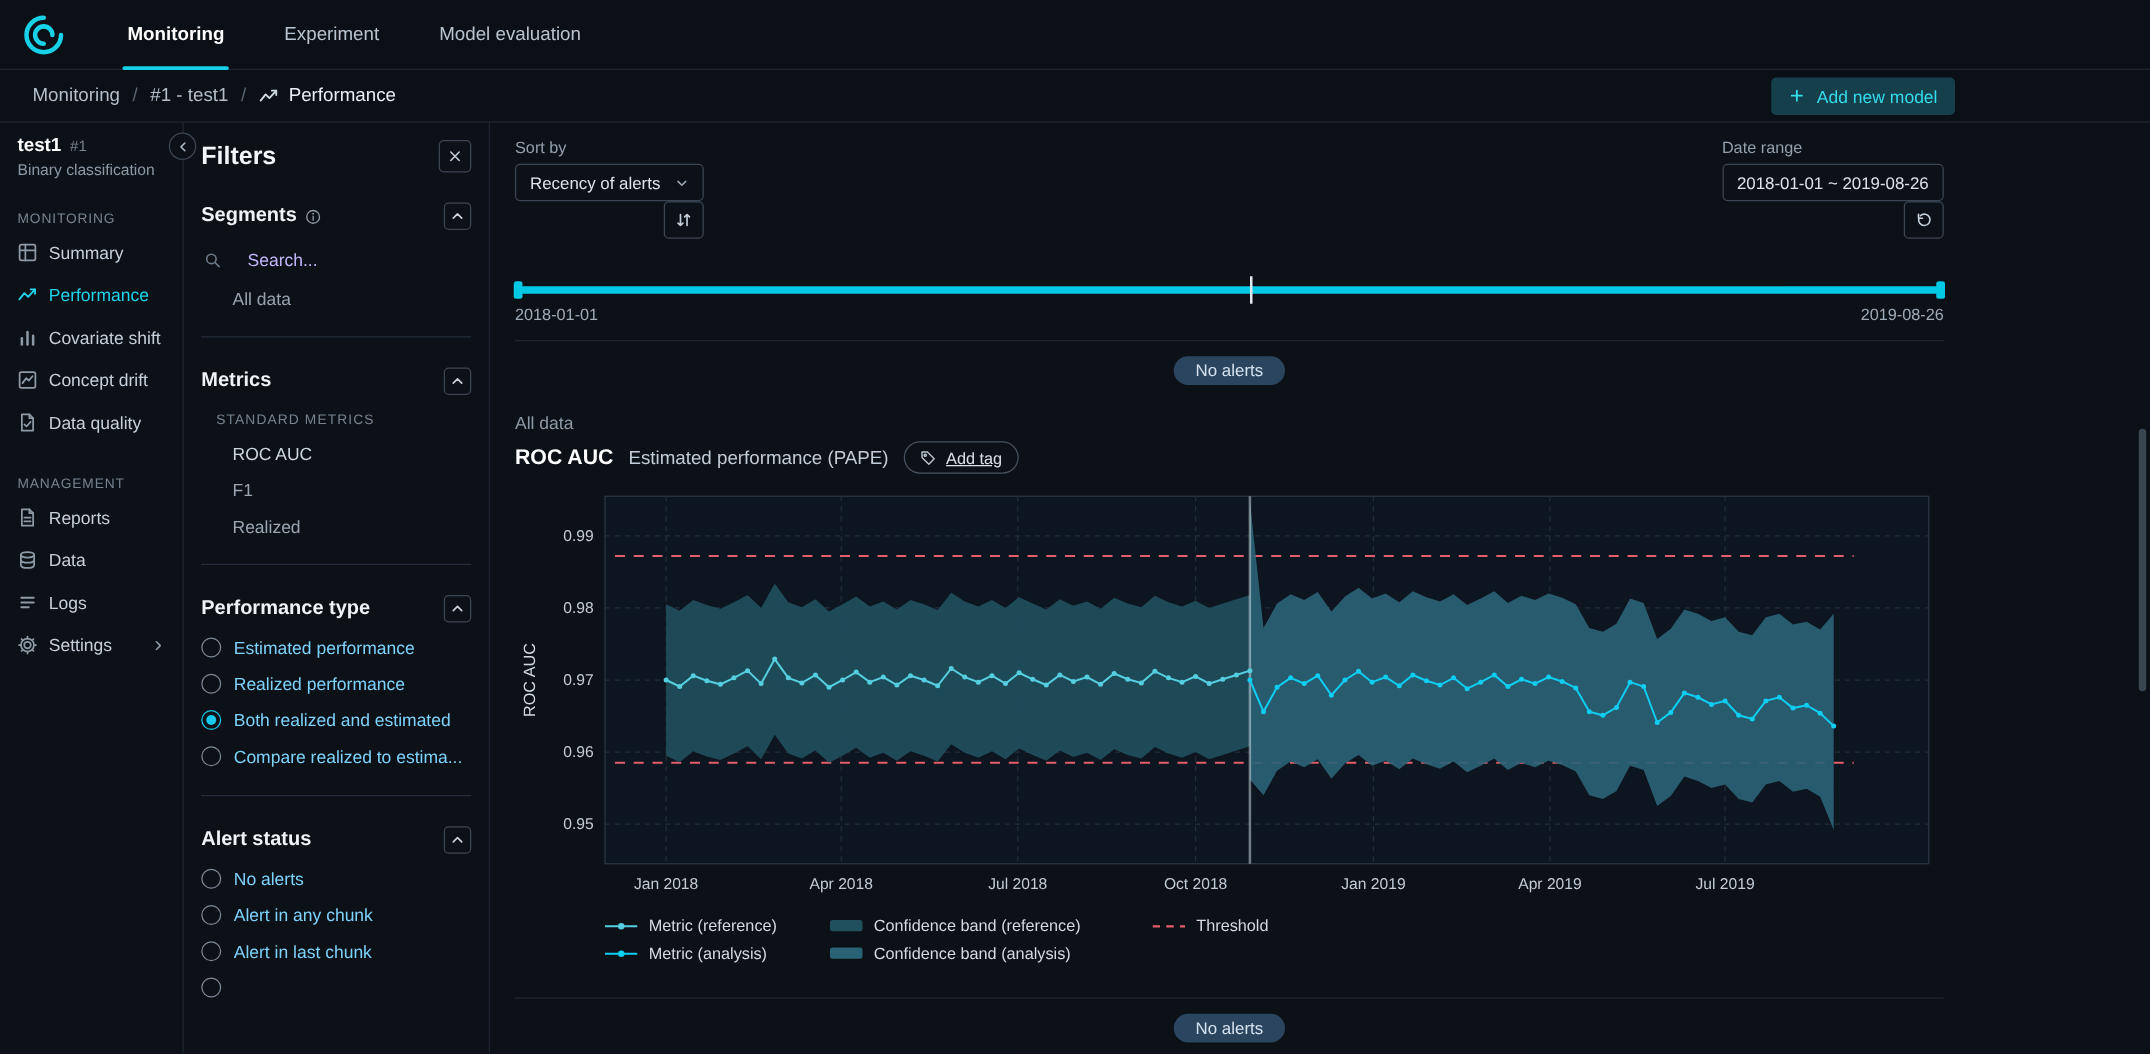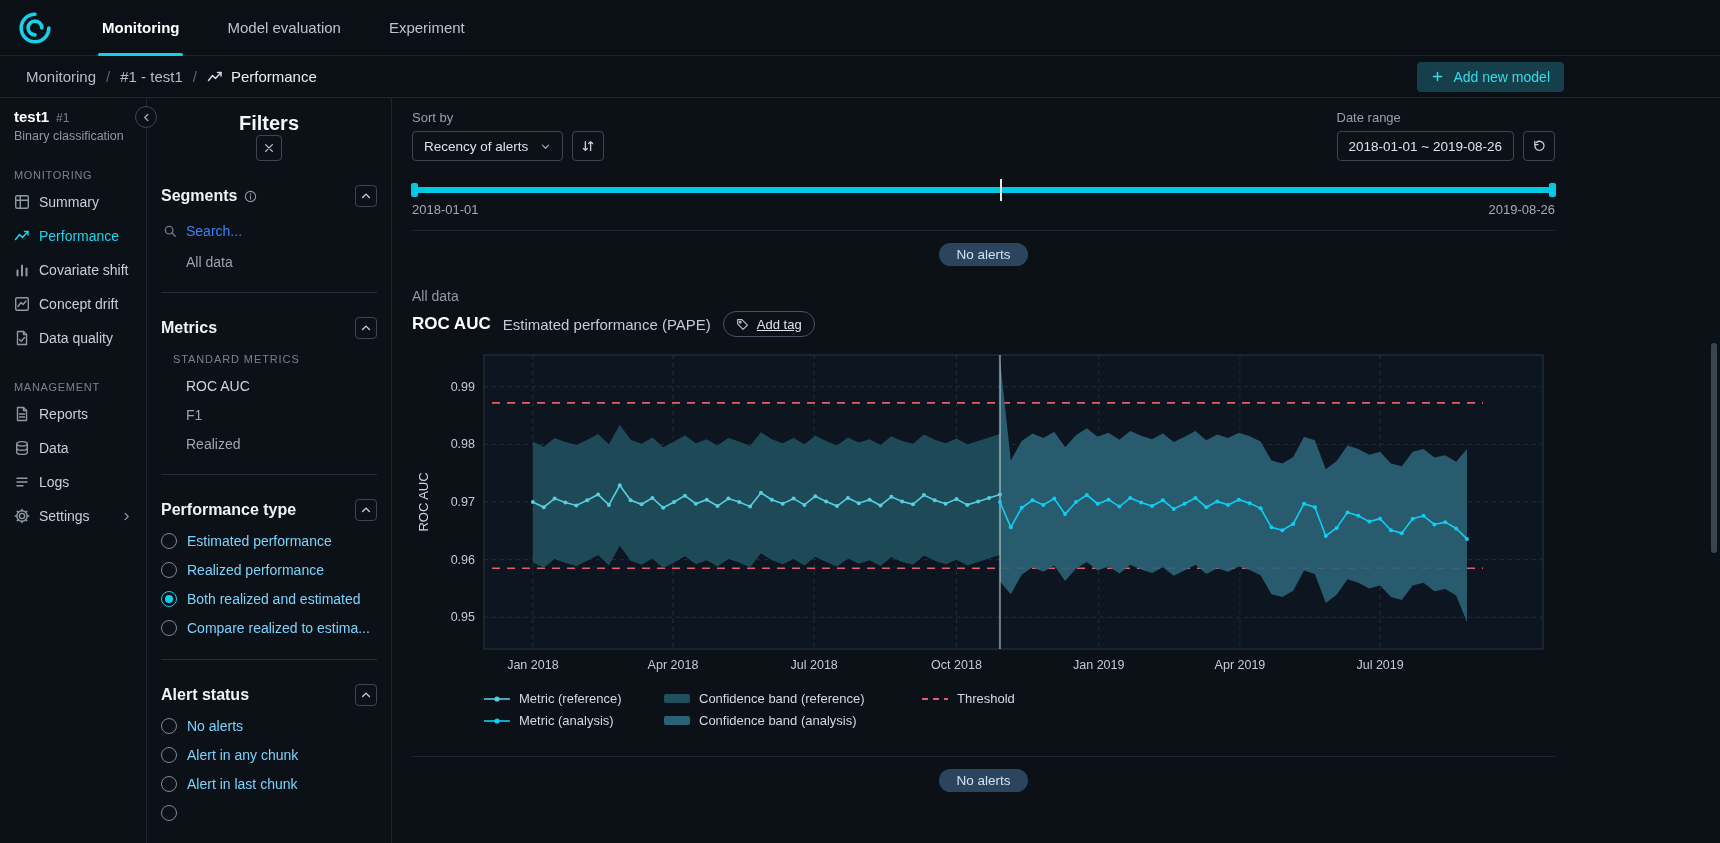--- a/index.html
+++ b/index.html
@@ -54,63 +54,63 @@
   .side-item { display:flex; align-items:center; gap:9px; padding:9px 14px;
       font-size:14px; color:#c6d0da; cursor:pointer; white-space:nowrap; }
   .side-item .ic { color:#8d9aa6; }
   .side-item.active, .side-item.active .ic { color:#1fd3ea; }
   .side-item .spacer { flex:1; }
   .side-item .chev { width:11px; height:11px; color:#8d9aa6; }
 
   
   .filters { width:245px; border-right:1px solid #1c2631; padding:14px 14px 0;
              overflow:hidden; flex:none; }
-  .filters-head { display:flex; justify-content:space-between; align-items:center;flex-direction:column; }
+  .filters-head { display:flex; justify-content:space-between; align-items:center; }
   .filters-title { font-size:20px; font-weight:700; color:#f2f6f9; }
   .sq-btn { width:26px; height:26px; border:1px solid #3b4653; border-radius:4px;
       background:transparent; color:#c6d0da; display:flex; align-items:center;
       justify-content:center; cursor:pointer; padding:0; }
   .sq-btn .ic { width:12px; height:12px; }
   .sq-btn.sm { width:22px; height:22px; }
   .fgroup { margin-top:24px; }
   .fgroup-head { display:flex; justify-content:space-between; align-items:center; }
   .fgroup-title { font-size:16px; font-weight:700; color:#eef3f7;
       display:flex; align-items:center; gap:7px; }
   .fgroup-title .ic { width:13px; height:13px; color:#8d9aa6; }
-  .search-row { display:flex; gap:9px; align-items:center; margin:16px 0 0 2px;
-      color:#3b82f6; font-size:14px; cursor:text; }
+  .search-row { display:flex; gap:21px; align-items:center; margin:16px 0 0 2px;
+      color:#c4b5fd; font-size:14px; cursor:text; }
   .search-row .ic { width:14px; height:14px; color:#6c7987; }
   .filter-item { margin:15px 0 0 25px; color:#97a3af; font-size:14px; cursor:pointer; }
   hr.fdiv { border:0; border-top:1px solid #232e3a; margin:22px 0 0; }
   .sub-caps { margin:14px 0 0 12px; font-size:11px; letter-spacing:.9px; color:#76838f; }
   .metric-item { margin:13px 0 0 25px; font-size:14px; color:#9aa6b2; cursor:pointer; }
   .metric-item.hl { color:#cdd7e0; }
   .radio-row { display:flex; align-items:flex-start; gap:10px; margin-top:12px;
       font-size:14px; color:#7dd3fc; cursor:pointer; min-height:17px; }
   .radio { width:16px; height:16px; border:1.5px solid #7c8894; border-radius:50%;
       position:relative; flex:none; }
   .radio.sel { border-color:#17c9ec; }
   .radio.sel::after { content:""; position:absolute; inset:3px; border-radius:50%;
       background:#17c9ec; }
 
   
   .main { flex:1; padding:12px 165px 0 20px; position:relative; overflow:hidden; }
   .toolbar { display:flex; justify-content:space-between; }
   .ctl-label { font-size:13px; color:#93a0ad; margin-bottom:6px; }
-  .ctl-row { display:flex; align-items:flex-end; }
+  .ctl-row { display:flex; align-items:flex-end;flex-direction:column; }
   .select { height:30px; border:1px solid #3b4653; border-radius:4px;
       display:inline-flex; align-items:center; gap:12px; padding:0 11px;
       font-size:13.5px; color:#dbe3ea; background:transparent; cursor:pointer; }
   .select .ic { width:11px; height:11px; color:#9aa7b3; }
   .icon-btn { height:30px; width:32px; border:1px solid #3b4653; border-radius:4px;
       display:inline-flex; align-items:center; justify-content:center; color:#c6d0da;
       background:transparent; margin-left:9px; cursor:pointer; padding:0; }
   .icon-btn .ic { width:14px; height:14px; }
 
-  .slider-wrap { margin-top:26px; }
+  .slider-wrap { margin-top:38px; }
   .track { height:6px; background:#00c9e6; border-radius:3px; position:relative;
       cursor:pointer; }
   .track .marker { position:absolute; top:-8px; width:2px; height:22px;
       background:#dfe9ef; }
   .track .handle { position:absolute; top:-4px; width:7px; height:14px;
       background:#00c9e6; border-radius:2px; cursor:ew-resize; }
   .track .handle.l { left:-1px; } .track .handle.r { right:-1px; }
   .slider-labels { display:flex; justify-content:space-between; margin-top:9px;
       font-size:13px; color:#9fabb7; }
   .section-div { border-bottom:1px solid #1c2631; margin-top:13px; }
@@ -281,22 +281,22 @@
         </g>
       </symbol>
   </defs>
 </svg>
 
 <div class="topnav">
   <svg class="logo">
       <use href="#i-logo"></use>
     </svg>
   <div class="tab active">Monitoring</div>
+  <div class="tab">Experiment</div>
   <div class="tab">Model evaluation</div>
-  <div class="tab">Experiment</div>
 </div>
 
 <div class="crumbbar">
   <span class="crumb">Monitoring</span>
   <span class="crumb-sep">/</span>
   <span class="crumb">#1 - test1</span>
   <span class="crumb-sep">/</span>
   <span class="crumb-current">
     <svg class="ic">
         <use href="#i-trend"></use>

